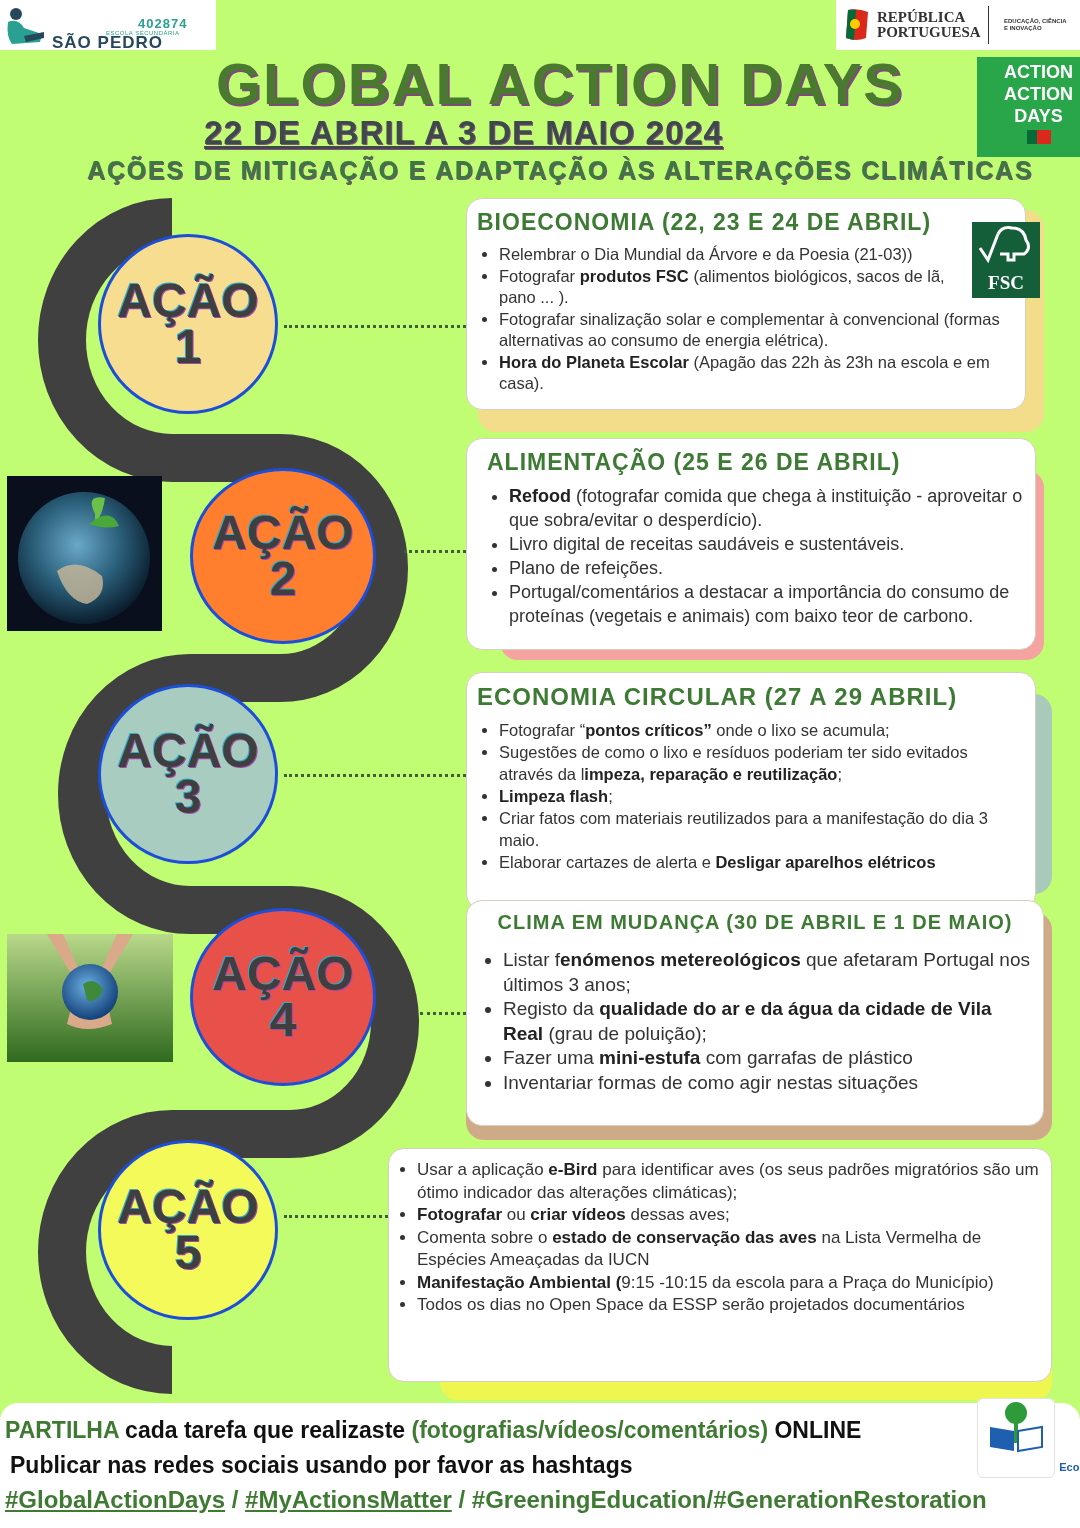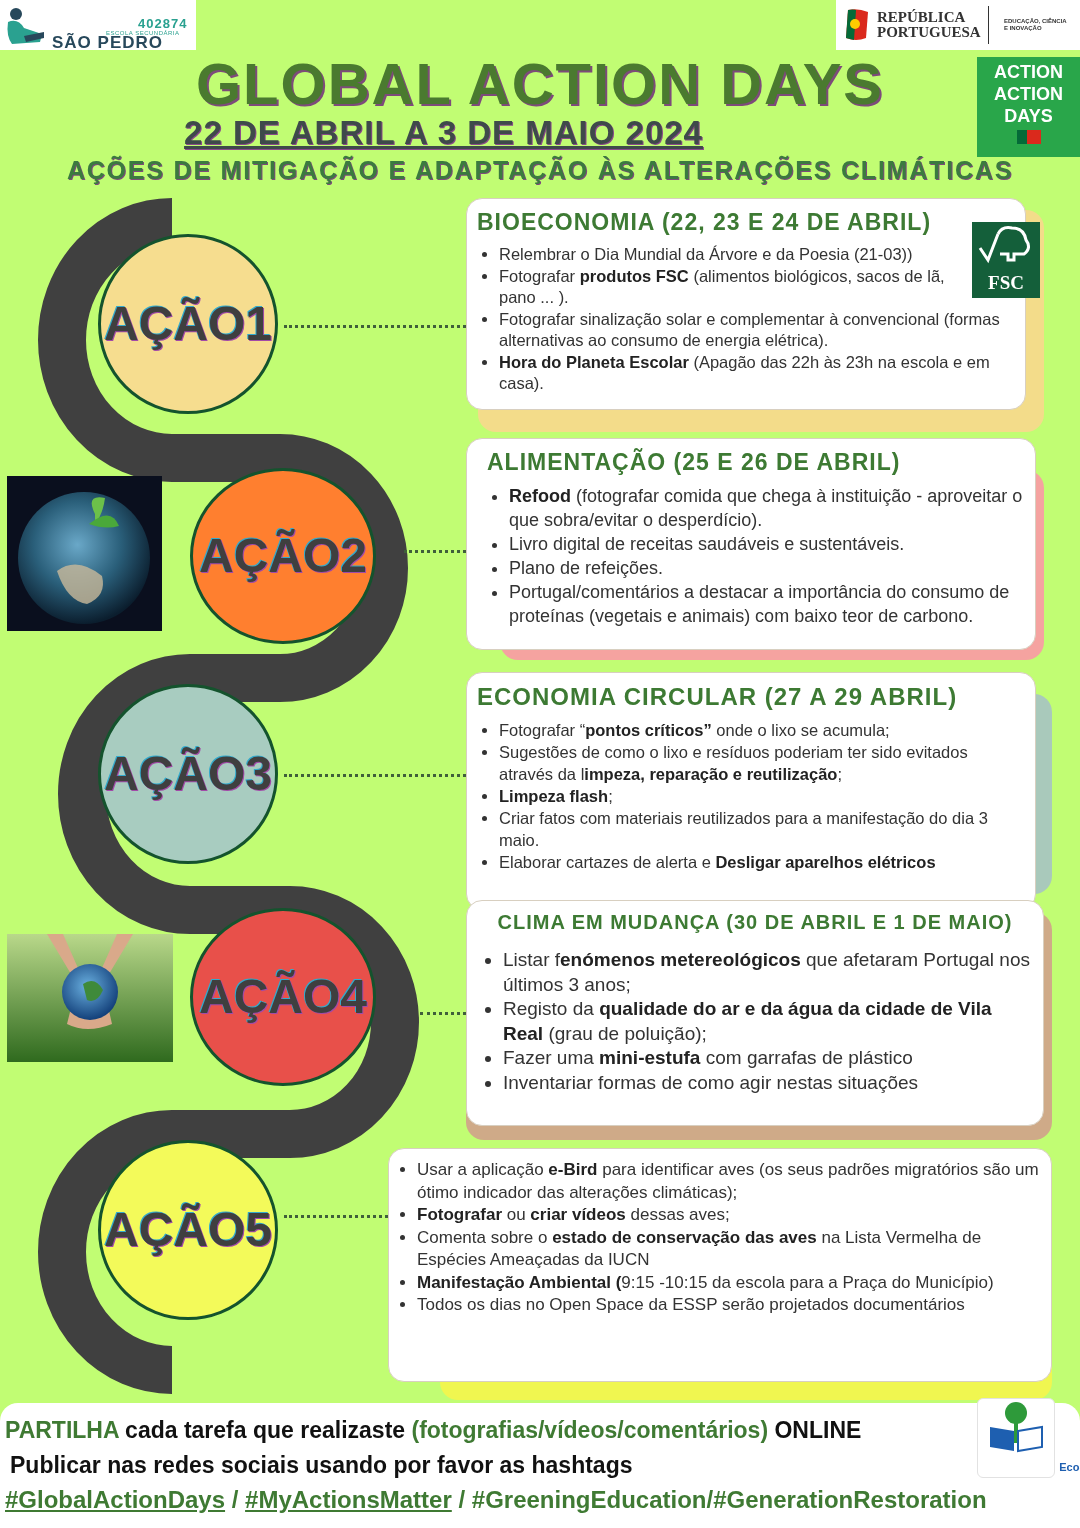--- a/index.html
+++ b/index.html
@@ -1,18 +1,18 @@
 <!DOCTYPE html>
 <html><head>
 <meta charset="utf-8">
 <style>
   html, body { margin:0; padding:0; }
   body { width:1080px; height:1528px; background:#c1fd73; position:relative; overflow:hidden;
          font-family:"Liberation Sans", sans-serif; }
-  .abs { position:absolute; }
+  .abs { position:absolute;padding-left:20px; }
 
   
   .school-logo { left:0; top:0; width:196px; height:50px; background:#fff; }
   .school-logo .fig { position:absolute; left:4px; top:6px; width:42px; height:42px; }
   .school-logo .num { position:absolute; left:138px; top:16px; font-size:13px; font-weight:bold; color:#2aa190; letter-spacing:1px; }
   .school-logo .sub { position:absolute; left:106px; top:30px; font-size:6px; color:#2aa190; letter-spacing:0.5px; }
   .school-logo .name { position:absolute; left:52px; top:33px; font-size:17px; font-weight:bold; color:#27485b; letter-spacing:1px; }
   .gov-logo { left:836px; top:0; width:244px; height:50px; background:#fff; }
   .gov-logo .flag { position:absolute; left:8px; top:8px; width:26px; height:34px; }
   .gov-logo .rep { position:absolute; left:41px; top:10px; font-family:"Liberation Serif", serif; font-weight:bold; font-size:15px; line-height:15px; color:#333; }
@@ -24,22 +24,22 @@
                    background:linear-gradient(90deg,#046a38 40%,#da291c 40%); }
 
   .title { left:0; width:1080px; top:50px; text-align:center; font-size:58px; font-weight:bold; color:#4a7a2f; letter-spacing:2px; text-shadow:2px 2px 0 #7d4b7a; }
   .dates { left:0; width:887px; top:114px; text-align:center; font-size:33px; font-weight:bold; color:#3e4a4a; text-decoration:underline; letter-spacing:1px; text-shadow:1px 1px 0 #8a4a8a; }
   .subtitle { left:0; width:1080px; top:156px; text-align:center; font-size:25px; font-weight:bold; color:#3b7a3f; letter-spacing:1.8px; text-shadow:1px 1px 0 #7d4b7a; }
 
   
   svg.path { position:absolute; left:0; top:0; }
 
   
-  .circle { position:absolute; width:180px; height:180px; border-radius:50%; border:3px solid #14532d; box-sizing:border-box;
-            display:flex; flex-direction:row; align-items:center; justify-content:center; }
+  .circle { position:absolute; width:180px; height:180px; border-radius:50%; border:3px solid #1d4ed8; box-sizing:border-box;
+            display:flex; flex-direction:column; align-items:center; justify-content:center; }
   .circle .lbl { font-size:48px; font-weight:bold; color:#3f3f3f; line-height:46px; text-shadow:1px 1px 0 #a24aa8, -1px -1px 0 #3ac; }
   .dots { position:absolute; height:0; border-top:3px dotted #3f5f3a; }
 
   
   .card-back { position:absolute; border-radius:18px; }
   .card { position:absolute; background:#fff; border-radius:16px; border:1px solid #d8cfc0; box-sizing:border-box; padding:10px 10px 8px 10px; }
   .card h2 { margin:0 0 8px 0; font-size:23px; font-weight:bold; color:#3d7a33; letter-spacing:1px; white-space:nowrap; }
   .card ul { margin:0; padding-left:22px; color:#333; font-size:17px; line-height:22px; }
   .card li { margin:0; }
   .card b { color:#222; }

